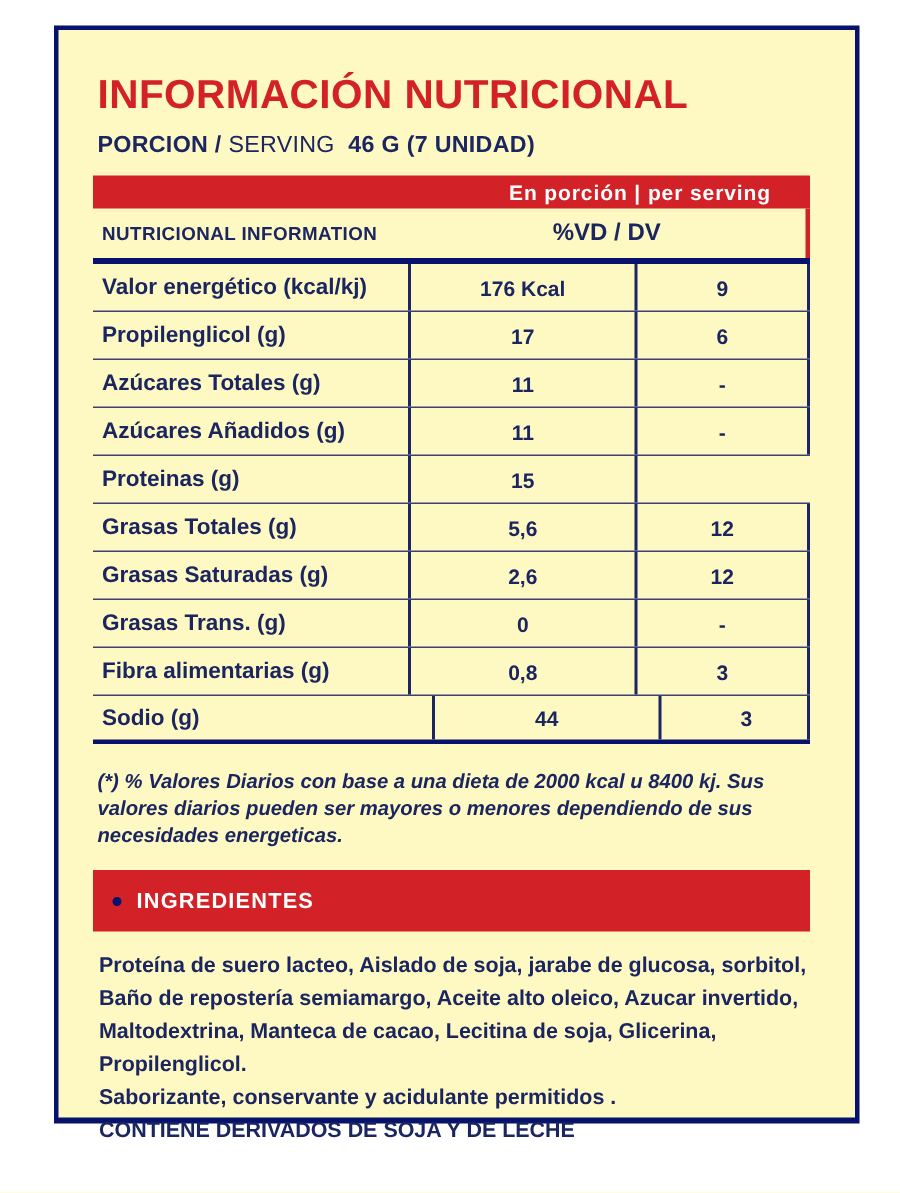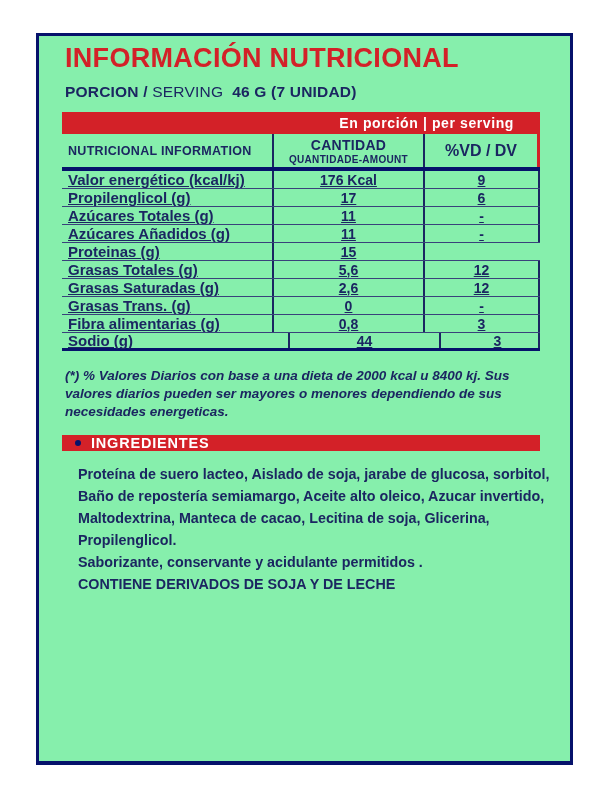--- a/index.html
+++ b/index.html
@@ -10,23 +10,23 @@
     --white:#FFFFFF;
   }
   *{box-sizing:border-box;}
   html,body{margin:0;padding:0;}
   body{
     width:600px;height:795px;background:#fff;
     font-family:"Liberation Sans",sans-serif;color:var(--navy);
     position:relative;overflow:hidden;
   }
   .card{
-    position:absolute;left:36px;top:33px;width:537px;height:732px;
-    background:#86efac;border:3px solid var(--navy-border);border-bottom-width:4px;
-    padding:7px 29px 0 23px;
+    position:absolute;left:36px;top:17px;width:537px;height:732px;
+    background:#fef9c3;border:3px solid var(--navy-border);border-bottom-width:4px;
+    padding:28px 29px 0 23px;
   }
   .title{
     margin:0 0 9px 3px;
     font-size:27px;font-weight:bold;letter-spacing:0.3px;color:var(--red);
   }
   .serving-line{
     margin:0 0 11px 3px;font-size:15.5px;font-weight:bold;color:var(--navy);
     letter-spacing:0.2px;
   }
   .serving-line .light{font-weight:normal;}
@@ -41,42 +41,42 @@
   }
   .c1{width:210px;padding-left:6px;}
   .c2{width:153px;border-left:2px solid var(--navy);border-right:2px solid var(--navy);text-align:center;}
   .c3{flex:1;text-align:center;}
   .header-row .c1{display:flex;align-items:center;font-size:12.5px;font-weight:bold;letter-spacing:0.3px;}
   .header-row .c2{display:flex;flex-direction:column;justify-content:center;}
   .header-row .c2 .main{font-size:14px;font-weight:bold;letter-spacing:0.3px;}
   .header-row .c2 .sub{font-size:10px;font-weight:bold;letter-spacing:0.3px;margin-top:1px;}
   .header-row .c3{display:flex;align-items:center;justify-content:center;
     font-size:16px;font-weight:bold;border-right:3px solid var(--red);}
-  .row{display:flex;height:18px;border-bottom:1px solid var(--sep);text-decoration:underline;}
+  .row{display:flex;height:32px;border-bottom:1px solid var(--sep);}
   .row:last-child{border-bottom:3px solid var(--navy-border);gap:16px;}
   .row .c1{display:flex;align-items:center;font-size:15px;font-weight:bold;}
   .row .c2{display:flex;align-items:center;justify-content:center;font-size:14px;font-weight:bold;}
   .row .c3{display:flex;align-items:center;justify-content:center;font-size:14px;font-weight:bold;
     border-right:2px solid var(--navy);}
   .footnote{
     margin:16px 0 0 3px;width:492px;
     font-size:13.5px;font-style:italic;font-weight:bold;line-height:1.34;color:var(--navy);
   }
   .ingredients-bar{
-    margin-top:14px;width:478px;height:16px;background:var(--red);
+    margin-top:14px;width:478px;height:41px;background:var(--red);
     display:flex;align-items:center;padding-left:13px;
   }
   .ingredients-bar .dot{
     width:6px;height:6px;border-radius:50%;background:var(--white);
     border:3px solid var(--navy-border);margin-right:10px;flex:0 0 auto;
   }
   .ingredients-bar .heading{
     color:var(--white);font-size:14.5px;font-weight:bold;letter-spacing:0.8px;
   }
-  .ingredients-text{margin:12px 0 0 16px;width:486px;}
+  .ingredients-text{margin:12px 0 0 4px;width:486px;}
   .ingredients-text p{
     margin:0;font-size:14.3px;font-weight:bold;line-height:22px;color:var(--navy);
   }
 </style>
 </head>
 <body>
 
 <div class="card">
 
   <h1 class="title">INFORMACIÓN NUTRICIONAL</h1>
@@ -88,24 +88,20 @@
   </div>
 
   <div class="banner">
     <span>En porción | per serving</span>
   </div>
 
   <div class="ntable">
 
     <div class="header-row">
       <div class="c1">NUTRICIONAL INFORMATION</div>
-      <div class="c2">
-        <div class="main">CANTIDAD</div>
-        <div class="sub">QUANTIDADE-AMOUNT</div>
-      </div>
       <div class="c3">%VD / DV</div>
     </div>
 
     <div class="row">
       <div class="c1">Valor energético (kcal/kj)</div>
       <div class="c2">176 Kcal</div>
       <div class="c3">9</div>
     </div>
     <div class="row">
       <div class="c1">Propilenglicol (g)</div>

